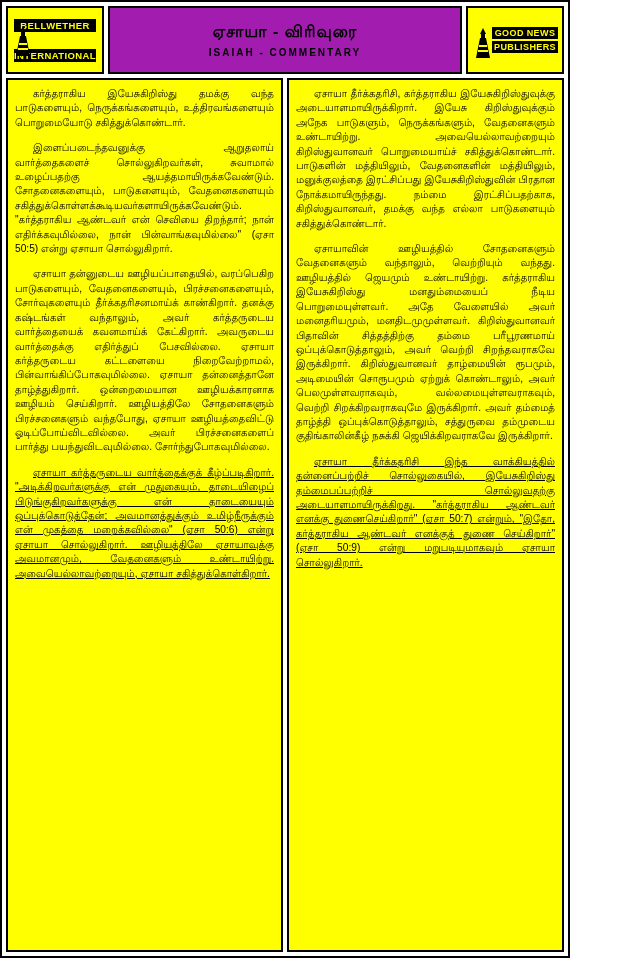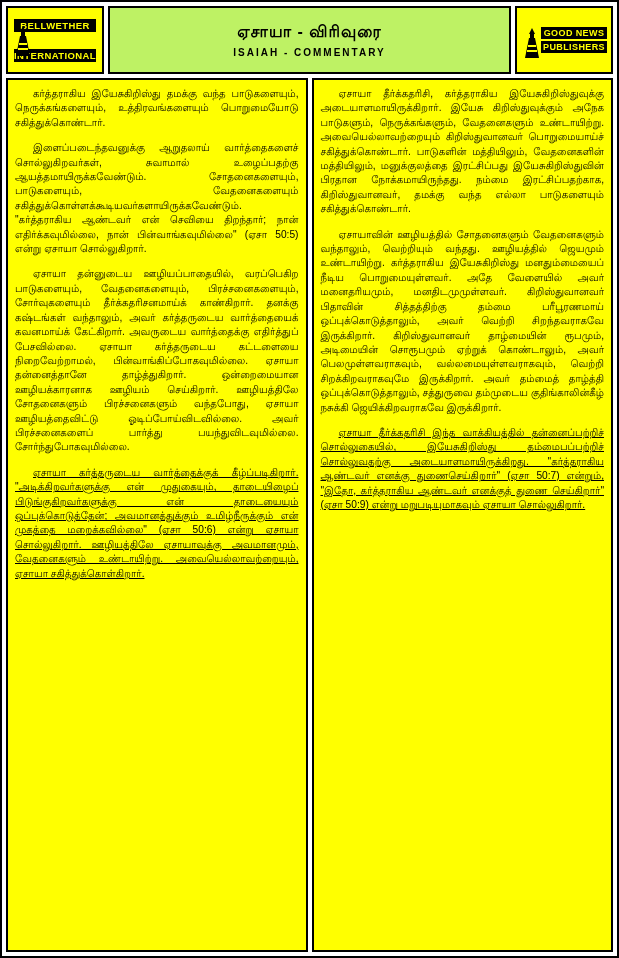--- a/index.html
+++ b/index.html
@@ -6,21 +6,21 @@
     margin: 0;
     padding: 0;
     background: #ffffff;
   }
   body {
     width: 619px;
     height: 958px;
     font-family: "Liberation Sans", sans-serif;
   }
   .page {
-    width: 619px;
+    width: 570px;
     height: 958px;
     box-sizing: border-box;
     border: 2px solid #000000;
     background: #ffffff;
     padding: 4px;
     display: flex;
     flex-direction: column;
   }
   
   .header {
@@ -69,21 +69,21 @@
   }
   .logo-box.right .logo-banner.second {
     margin-top: 2px;
   }
   .logo-box.right .logo-mark {
     top: 20px;
   }
   .title-box {
     flex: 1;
     border: 2px solid #000000;
-    background: #bef264;
+    background: #a21caf;
     display: flex;
     flex-direction: column;
     align-items: center;
     justify-content: center;
     box-sizing: border-box;
   }
   .title-ta {
     font-size: 16px;
     font-weight: bold;
     color: #000000;

